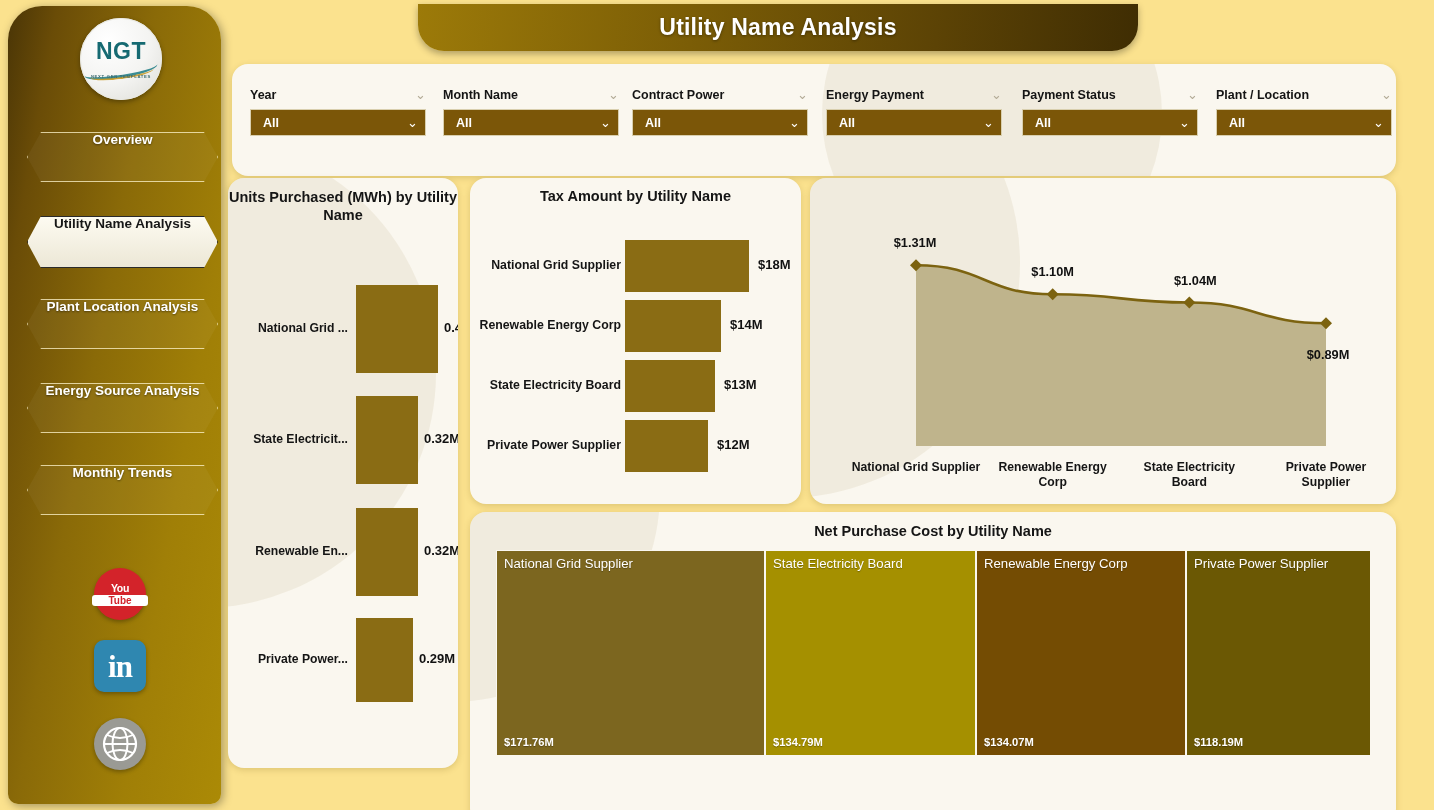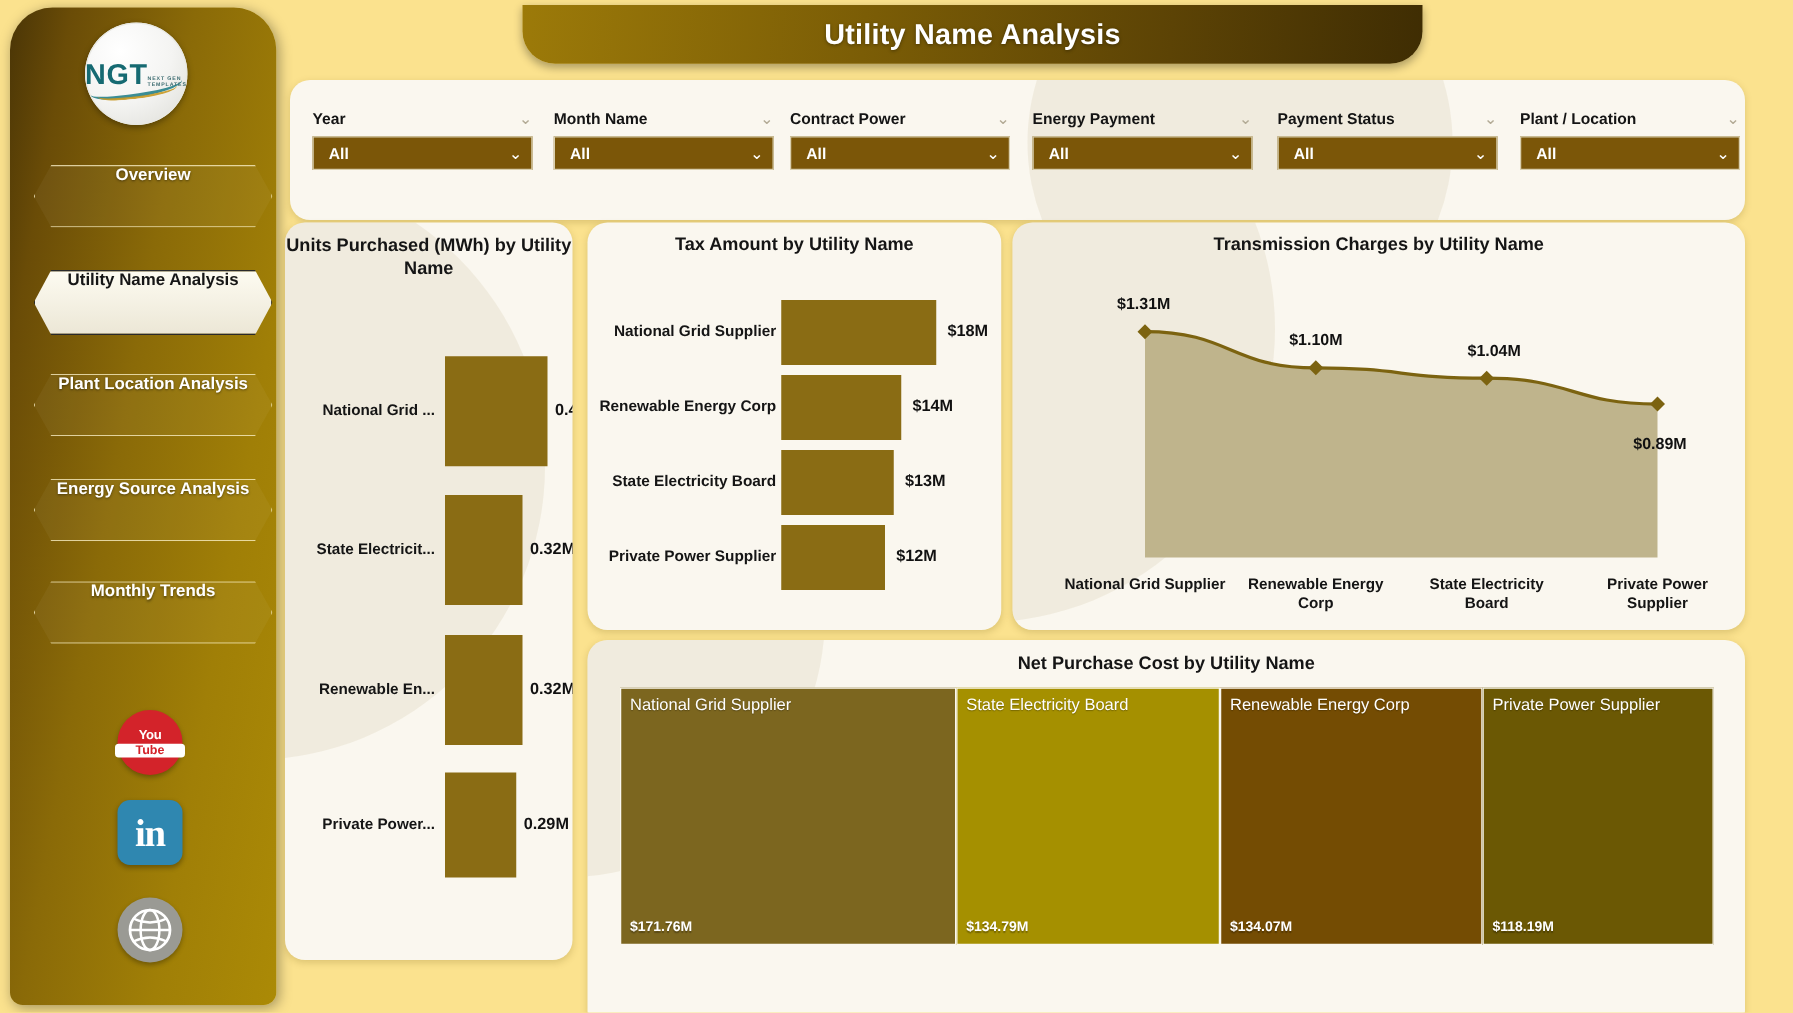--- a/index.html
+++ b/index.html
@@ -14,25 +14,25 @@
   
   #sidebar {
     position: absolute; left: 8px; top: 6px;
     width: 213px; height: 798px;
     background: linear-gradient(100deg, #4a3506 0%, #6a4c07 14%, #8a6a08 42%, #a07f07 72%, #ab8a06 100%);
     border-radius: 34px 34px 10px 10px;
     box-shadow: 2px 2px 10px rgba(0,0,0,.35);
     overflow: hidden;
   }
   #logo {
-    position: absolute; left: 60px; top: 12px;
+    position: absolute; left: 72px; top: 12px;
     width: 82px; height: 82px; border-radius: 50%;
     background: radial-gradient(circle at 34% 28%, #ffffff 0%, #f4f4f2 52%, #dcdcd6 100%);
     box-shadow: 0 2px 5px rgba(0,0,0,.35), inset 0 0 0 1px #e8e8e2;
-    display: flex; flex-direction: row; align-items: center; justify-content: center;
+    display: flex; flex-direction: column; align-items: center; justify-content: center;
     overflow: hidden;
   }
   #logo .ngt {
     font-size: 23px; font-weight: 800; letter-spacing: .5px;
     color: #166a72; line-height: 1; position: relative; z-index: 2;
   }
   #logo .swoosh {
     position: absolute; left: 4px; top: 44px; width: 74px; height: 16px;
     border-bottom: 3px solid #1a7b84; border-radius: 0 0 60% 40%;
     transform: rotate(-7deg); opacity: .85;
@@ -316,21 +316,20 @@
         <div class="tbar" style="top: 182px; width: 90px; height: 52px;"></div>
         <div class="tbar-val" style="left: 254px; top: 199px;">$13M</div>
         <div class="tbar-name" style="top: 260px;">Private Power Supplier</div>
         <div class="tbar" style="top: 242px; width: 83px; height: 52px;"></div>
         <div class="tbar-val" style="left: 247px; top: 259px;">$12M</div>
       </div>
   </div>
 
   <div class="panel" id="trans">
     <div class="watermark"></div>
-    <div class="ptitle">Transmission Charges by Utility Name</div>
     <div id="trans-plot">
         <svg width="586" height="326">
           <path d="M106 87.31034482758619 C174.33333333333331 87.31034482758619 174.33333333333331 116.2758620689655 242.66666666666666 116.2758620689655 C311 116.2758620689655 311 124.55172413793102 379.3333333333333 124.55172413793102 C447.66666666666663 124.55172413793102 447.66666666666663 145.24137931034483 516 145.24137931034483 L516 268 L106 268 Z" fill="#BFB48C"></path>
           <path d="M106 87.31034482758619 C174.33333333333331 87.31034482758619 174.33333333333331 116.2758620689655 242.66666666666666 116.2758620689655 C311 116.2758620689655 311 124.55172413793102 379.3333333333333 124.55172413793102 C447.66666666666663 124.55172413793102 447.66666666666663 145.24137931034483 516 145.24137931034483" fill="none" stroke="#7C6310" stroke-width="2.6"></path>
           <path d="M106 81.31034482758619 L112 87.31034482758619 L106 93.31034482758619 L100 87.31034482758619 Z" fill="#7C6310"></path>
           <path d="M242.66666666666666 110.2758620689655 L248.66666666666666 116.2758620689655 L242.66666666666666 122.2758620689655 L236.66666666666666 116.2758620689655 Z" fill="#7C6310"></path>
           <path d="M379.3333333333333 118.55172413793102 L385.3333333333333 124.55172413793102 L379.3333333333333 130.55172413793102 L373.3333333333333 124.55172413793102 Z" fill="#7C6310"></path>
           <path d="M516 139.24137931034483 L522 145.24137931034483 L516 151.24137931034483 L510 145.24137931034483 Z" fill="#7C6310"></path>
         </svg>
         <div class="tlabel" style="left: 77px; top: 57.3103px; width: 56px; text-align: center;">$1.31M</div>

